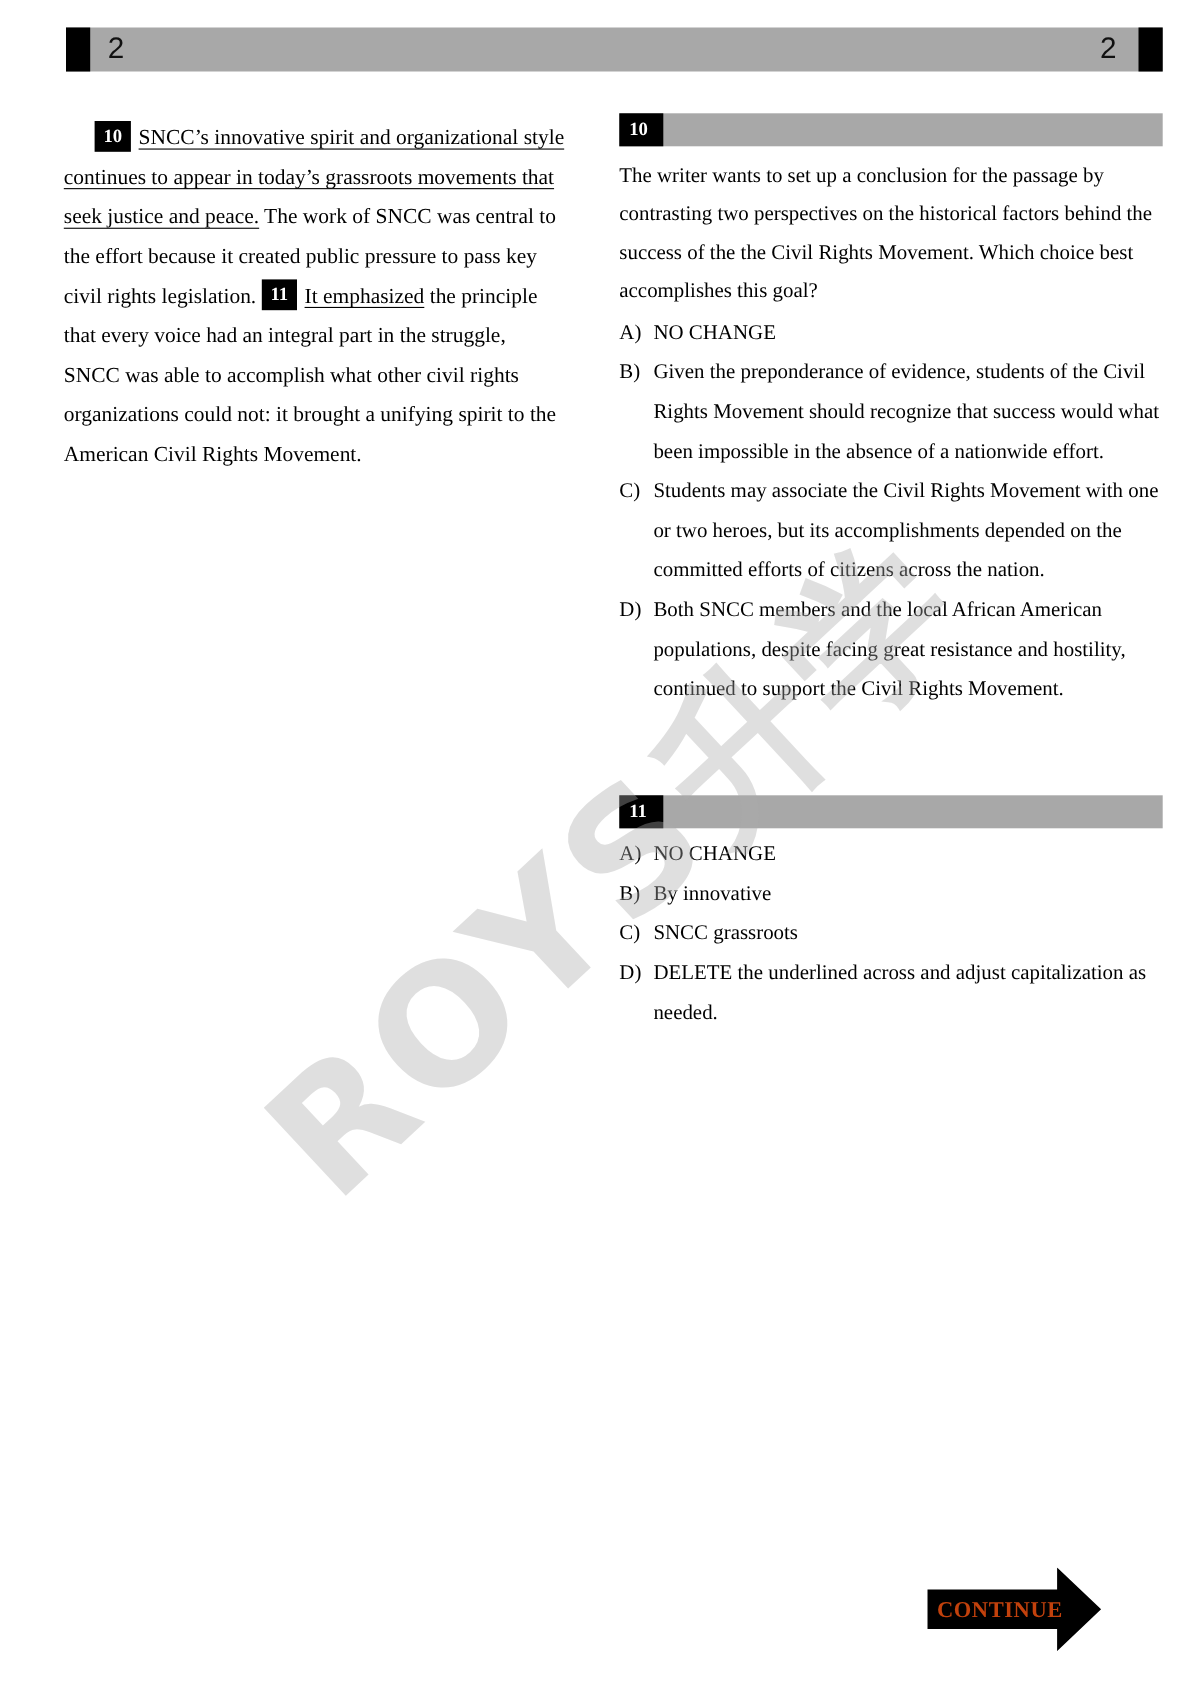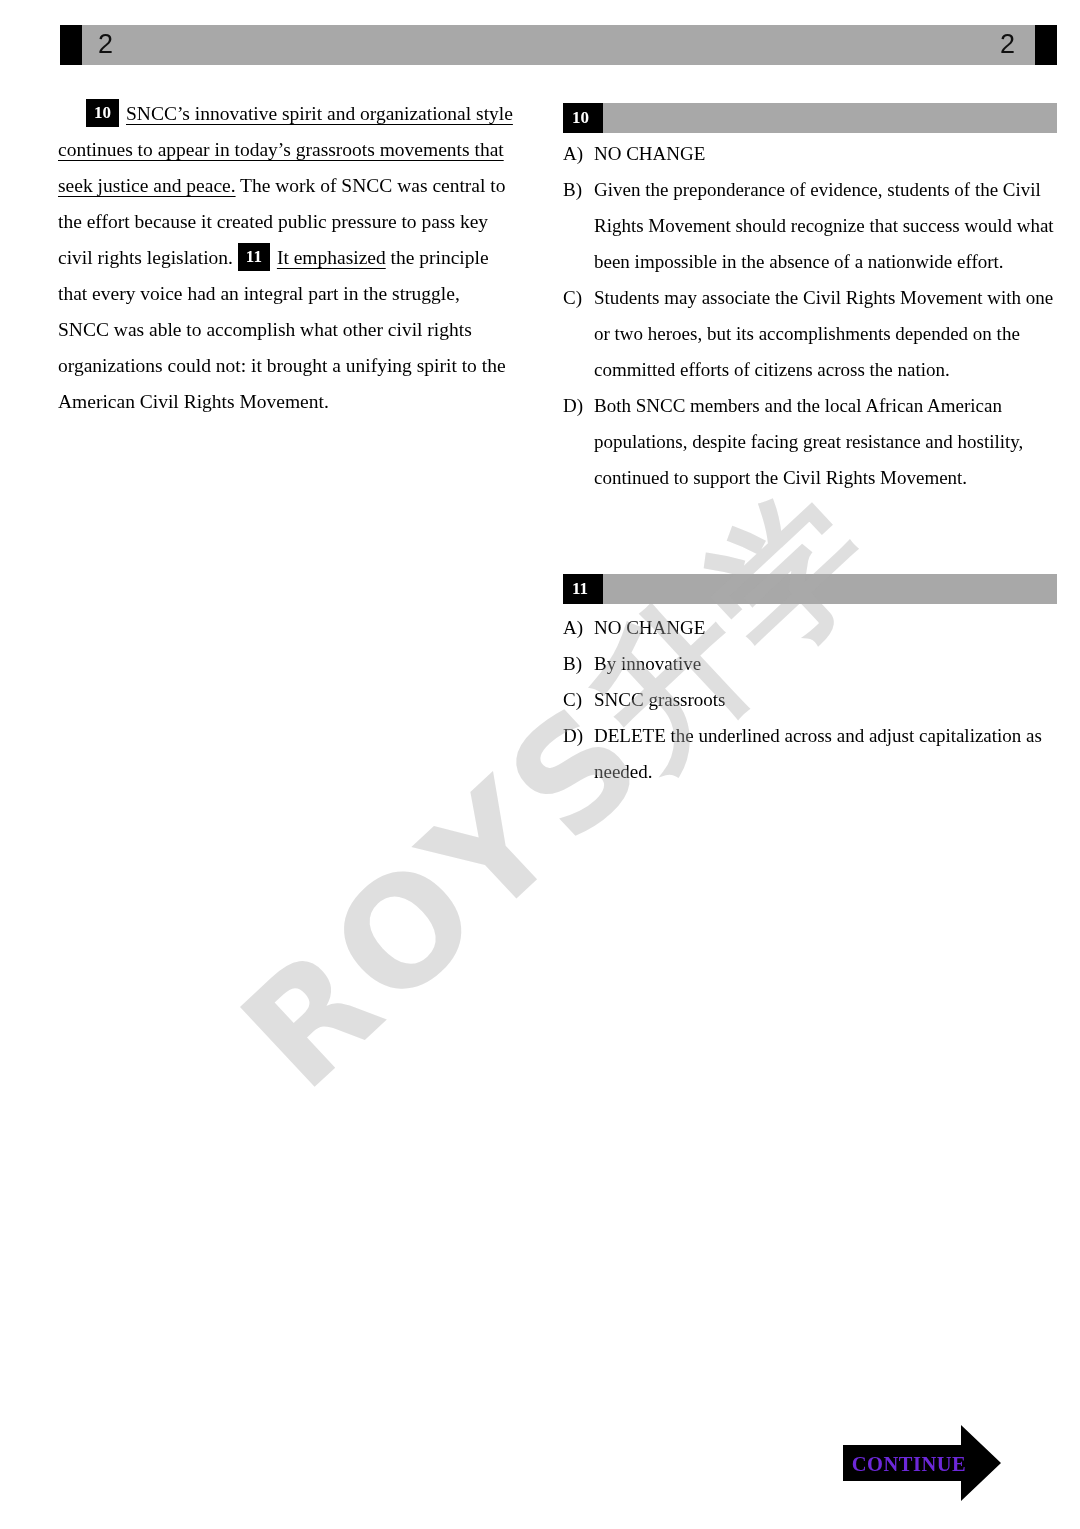--- a/index.html
+++ b/index.html
@@ -23,21 +23,21 @@
     font-size:27px; color:#111;
   }
   .page-num.left { left:38px; }
   .page-num.right { right:42px; }
 
   
   .col-left {
     position:absolute; left:58px; top:96px; width:455px;
   }
   .passage {
-    font-size:19.5px; line-height:36px; text-indent:28px;
+    font-size:19.5px; line-height:36px; text-indent:28px;margin-top:12px;
   }
   .qbox {
     display:inline-block; background:#000; color:#fff;
     font-weight:bold; font-size:17px; line-height:1;
     padding:5px 8px 6px 8px; margin-right:7px; text-indent:0;
     vertical-align:baseline; position:relative; top:-2px;
   }
   .ul { text-decoration:underline; text-underline-offset:4px; }
 
   .col-right {
@@ -72,21 +72,21 @@
   }
 
   
   .continue-wrap {
     position:absolute; left:843px; top:1425px; width:160px; height:76px;
     cursor:pointer;
   }
   .continue-wrap svg { position:absolute; left:0; top:0; }
   .continue-label {
     position:absolute; left:7px; top:24px; width:118px; height:30px;
-    color:#6d28d9; font-weight:bold; font-size:20.5px;
+    color:#c2410c; font-weight:bold; font-size:20.5px;
     font-family:"Liberation Serif", serif; letter-spacing:0.5px;
     display:flex; align-items:center; justify-content:center; z-index:2;
   }
 </style>
 </head>
 <body>
 
 <div class="page">
 
   <div class="header-bar">
@@ -99,20 +99,21 @@
   <div class="col-left">
     <p class="passage"><span class="qbox">10</span><span class="ul">SNCC’s innovative spirit and organizational style continues to appear in today’s grassroots movements that seek justice and peace.</span><span> The work of SNCC was central to the effort because it created public pressure to pass key civil rights legislation. </span><span class="qbox">11</span><span class="ul">It emphasized</span><span> the principle that every voice had an integral part in the struggle, SNCC was able to accomplish what other civil rights organizations could not: it brought a unifying spirit to the American Civil Rights Movement.</span></p>
   </div>
 
   <div class="col-right">
 
     <div>
       <div class="q-bar">
         <div class="q-num">10</div>
       </div>
+      <p class="stem">The writer wants to set up a conclusion for the passage by contrasting two perspectives on the historical factors behind the success of the the Civil Rights Movement. Which choice best accomplishes this goal?</p>
       <div class="choices">
         <div class="choice">
           <span class="letter">A)</span>
           <span class="ctext">NO CHANGE</span>
         </div>
         <div class="choice">
           <span class="letter">B)</span>
           <span class="ctext">Given the preponderance of evidence, students of the Civil Rights Movement should recognize that success would what been impossible in the absence of a nationwide effort.</span>
         </div>
         <div class="choice">

